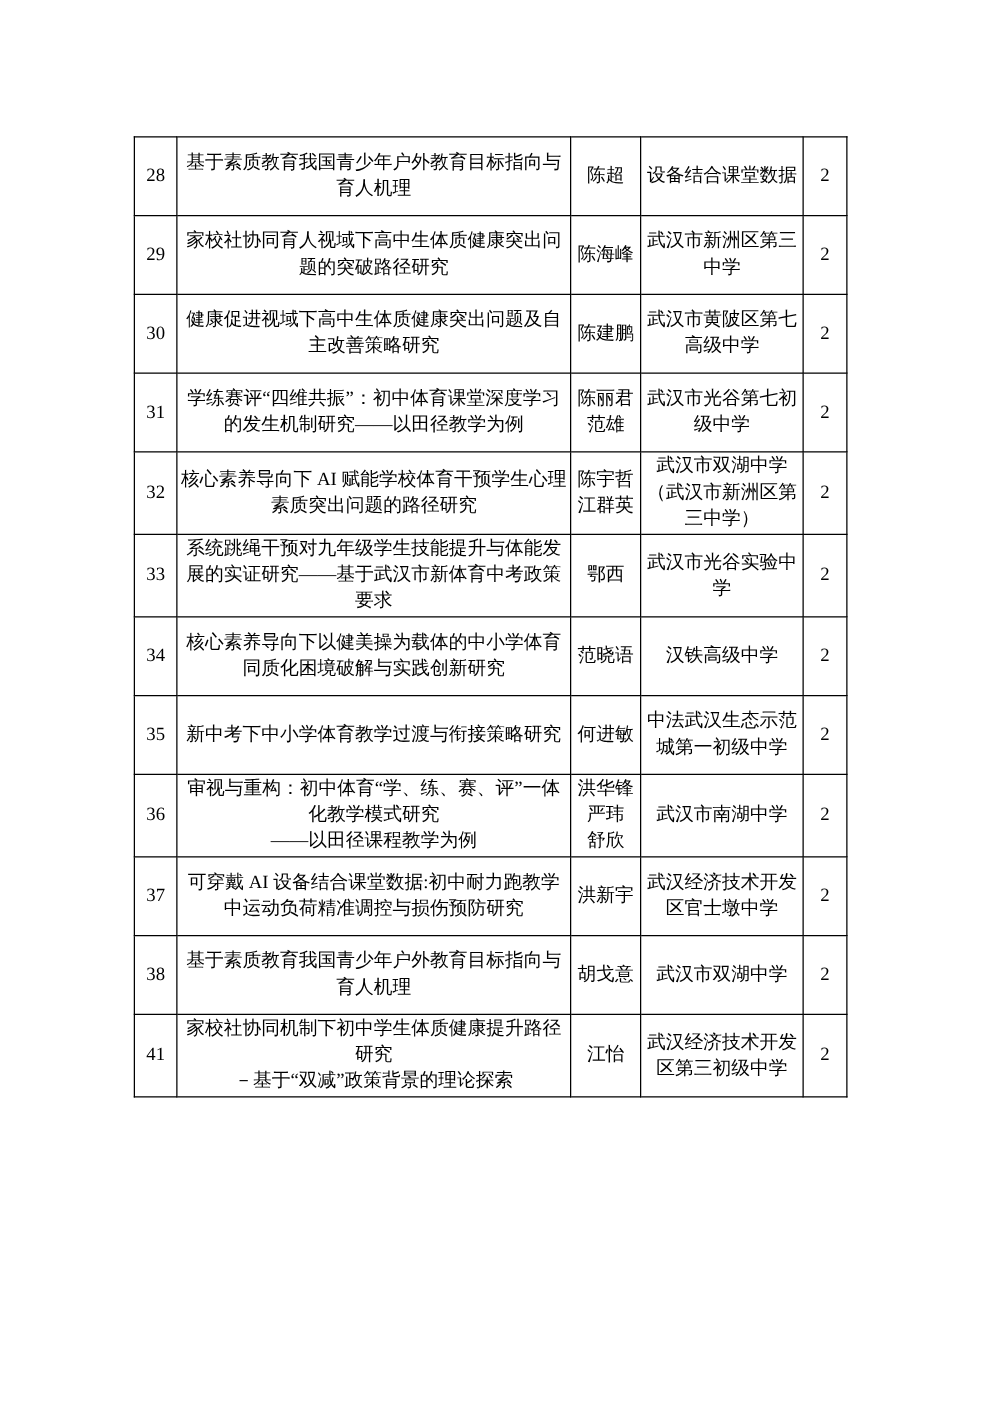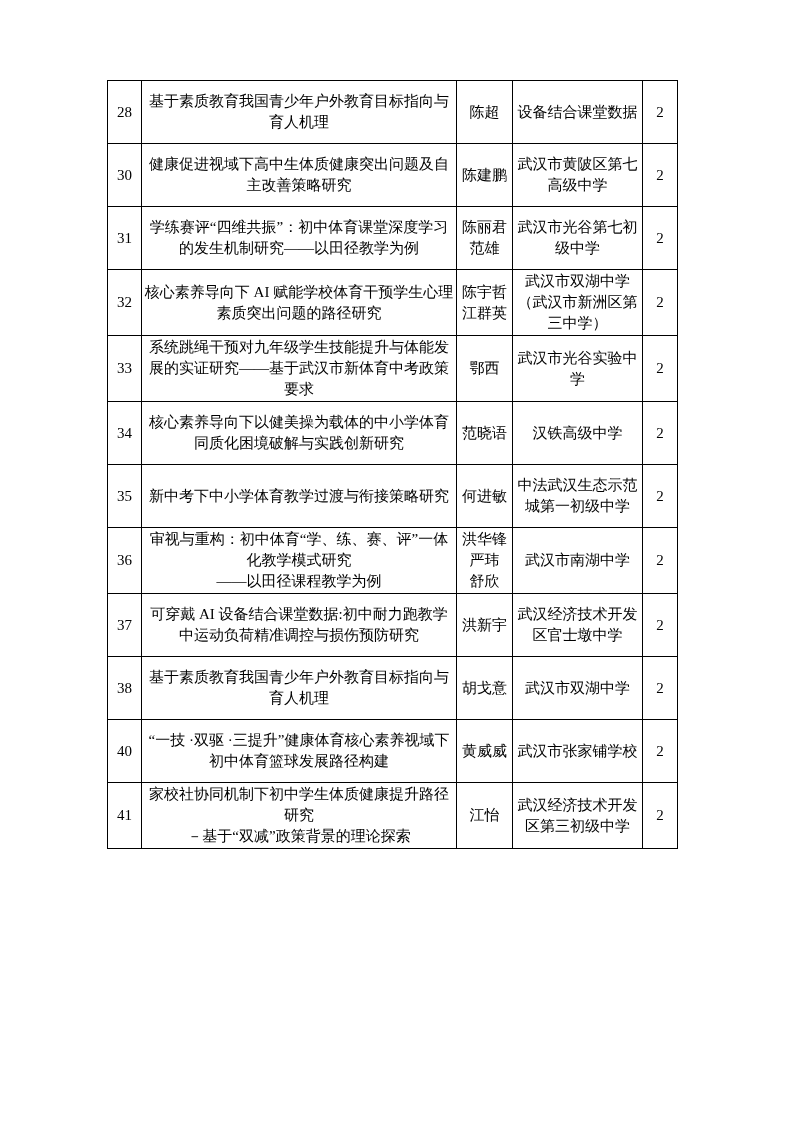--- a/index.html
+++ b/index.html
@@ -10,21 +10,21 @@
   body {
     width: 793px;
     height: 1122px;
     position: relative;
     font-family: "Liberation Serif", "DejaVu Serif", serif;
     color: #000000;
   }
   .doc-table {
     position: absolute;
     left: 107px;
-    top: 80px;
+    top: 109px;
     width: 570px;
     border-collapse: collapse;
     table-layout: fixed;
   }
   .doc-table td {
     border: 1px solid #000000;
     text-align: center;
     vertical-align: middle;
     font-size: 15px;
     line-height: 21px;
@@ -58,20 +58,27 @@
     <col class="c-author">
     <col class="c-school">
     <col class="c-count">
   </colgroup>
   <tbody>
       <tr>
     <td class="cell-no">28</td>
     <td class="cell-title">基于素质教育我国青少年户外教育目标指向与育人机理</td>
     <td class="cell-authors">陈超</td>
     <td class="cell-school">设备结合课堂数据</td>
+    <td class="cell-count">2</td>
+  </tr>
+      <tr>
+    <td class="cell-no">29</td>
+    <td class="cell-title">家校社协同育人视域下高中生体质健康突出问题的突破路径研究</td>
+    <td class="cell-authors">陈海峰</td>
+    <td class="cell-school">武汉市新洲区第三中学</td>
     <td class="cell-count">2</td>
   </tr>
       <tr>
     <td class="cell-no">30</td>
     <td class="cell-title">健康促进视域下高中生体质健康突出问题及自主改善策略研究</td>
     <td class="cell-authors">陈建鹏</td>
     <td class="cell-school">武汉市黄陂区第七高级中学</td>
     <td class="cell-count">2</td>
   </tr>
       <tr>
@@ -129,27 +136,20 @@
     <td class="cell-count">2</td>
   </tr>
       <tr>
     <td class="cell-no">38</td>
     <td class="cell-title">基于素质教育我国青少年户外教育目标指向与育人机理</td>
     <td class="cell-authors">胡戈意</td>
     <td class="cell-school">武汉市双湖中学</td>
     <td class="cell-count">2</td>
   </tr>
       <tr>
-    <td class="cell-no">40</td>
-    <td class="cell-title">“一技 ·双驱 ·三提升”健康体育核心素养视域下初中体育篮球发展路径构建</td>
-    <td class="cell-authors">黄威威</td>
-    <td class="cell-school">武汉市张家铺学校</td>
-    <td class="cell-count">2</td>
-  </tr>
-      <tr>
     <td class="cell-no">41</td>
     <td class="cell-title">家校社协同机制下初中学生体质健康提升路径研究
 －基于“双减”政策背景的理论探索</td>
     <td class="cell-authors">江怡</td>
     <td class="cell-school">武汉经济技术开发区第三初级中学</td>
     <td class="cell-count">2</td>
   </tr>
     </tbody>
 </table>
 

